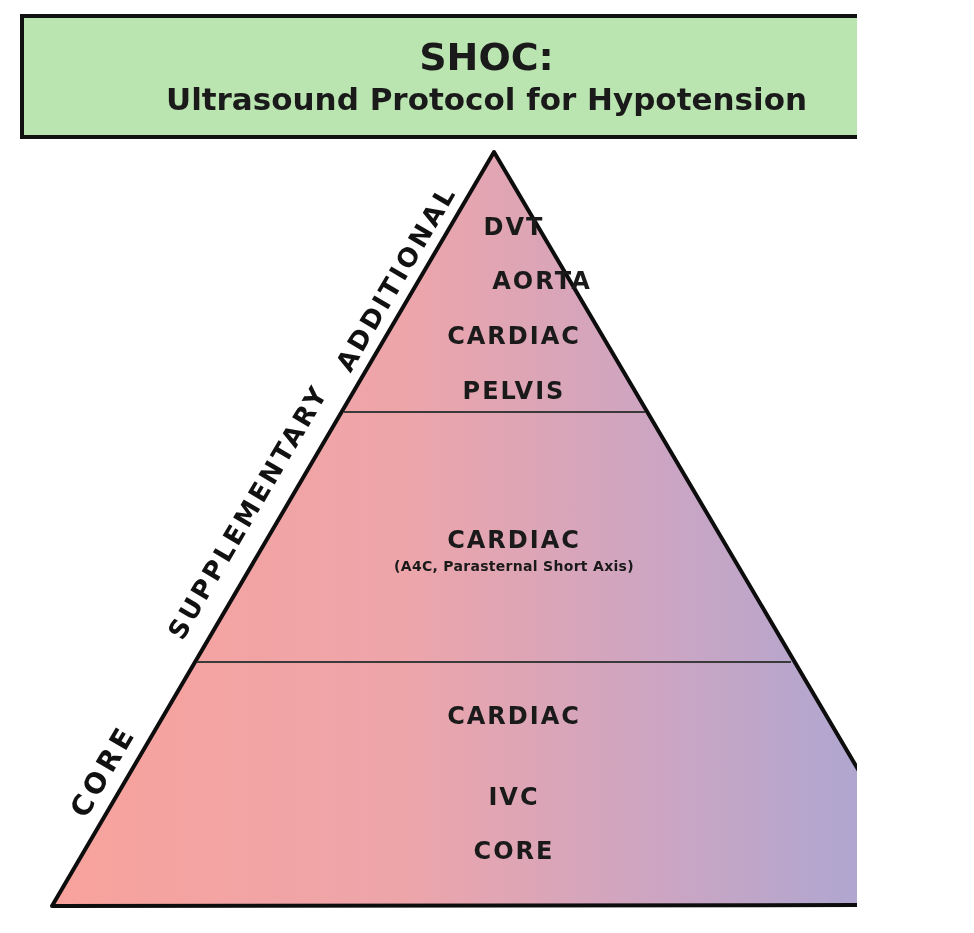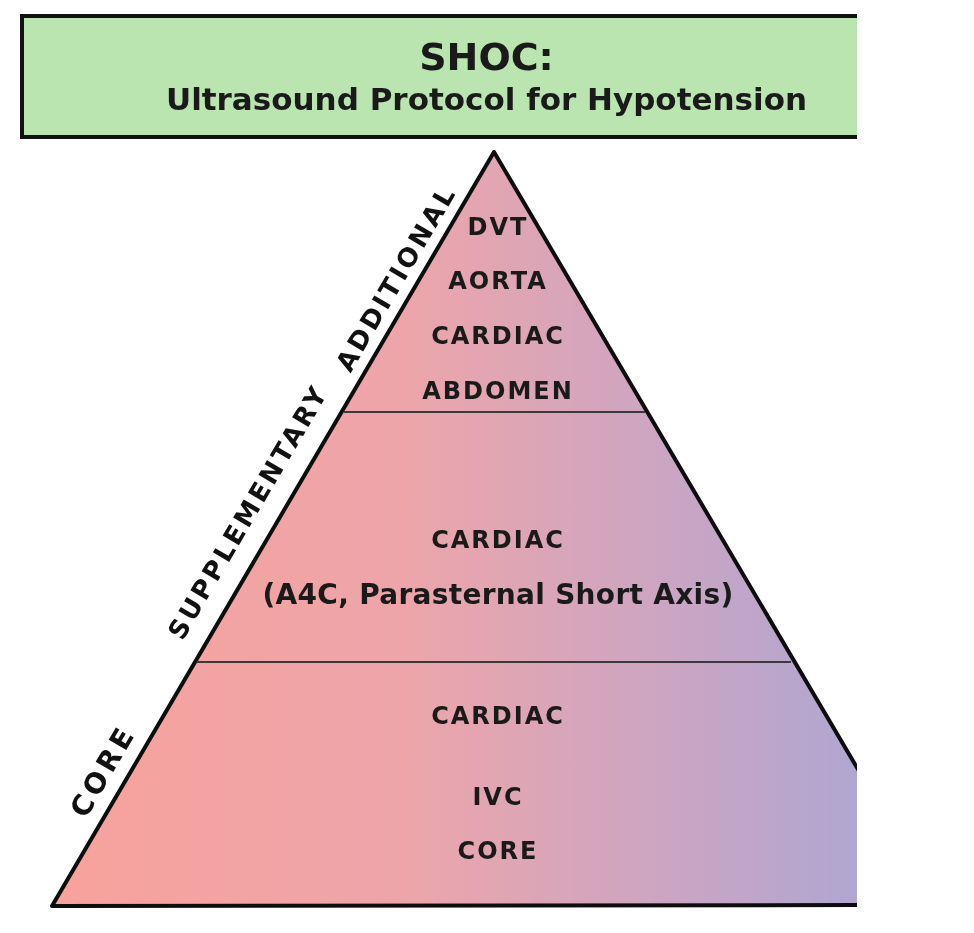--- a/index.html
+++ b/index.html
@@ -9,25 +9,25 @@
   }
   .title-box{
     position:absolute;left:20px;top:14px;width:933px;height:125px;box-sizing:border-box;
     background:#bae5b0;border:4px solid #111111;
     display:flex;flex-direction:column;align-items:center;justify-content:center;gap:4px;
   }
   .title-line1{font-size:38px;font-weight:bold;line-height:1.1;}
   .title-line2{font-size:31px;font-weight:bold;line-height:1.1;}
   .pyramid-svg{position:absolute;left:0;top:0;}
   .tier-item{
-    position:absolute;left:498px;transform:translate(-50%,-50%);
+    position:absolute;left:514px;transform:translate(-50%,-50%);
     font-weight:bold;white-space:nowrap;color:#1a1a1a;
   }
   .tier-item.caps{font-size:24px;letter-spacing:2px;}
-  .tier-item.detail{font-size:28px;letter-spacing:0.3px;margin-top:28px;}
+  .tier-item.detail{font-size:14px;letter-spacing:0.3px;}
   .side-label{
     position:absolute;transform:translate(-50%,-50%) rotate(-59.6deg);
     font-weight:bold;font-size:26px;letter-spacing:3px;white-space:nowrap;color:#111111;
   }
   .side-label.core{font-size:28px;letter-spacing:4px;}
 </style>
 </head>
 <body>
 
 <div class="canvas">
@@ -49,23 +49,23 @@
     <polygon points="494,152 938,905 52,906" fill="url(#pyrGrad)" stroke-width="4" stroke-linejoin="round" stroke="#0d0d0d"></polygon>
     <line x1="344" y1="412" x2="645" y2="412" stroke-width="2" stroke="#3a3a3a"></line>
     <line x1="197" y1="662" x2="791" y2="662" stroke-width="2" stroke="#3a3a3a"></line>
   </svg>
 
   <div class="side-label" style="left:396px;top:278px;">ADDITIONAL</div>
   <div class="side-label" style="left:248px;top:512px;">SUPPLEMENTARY</div>
   <div class="side-label core" style="left:103px;top:771px;">CORE</div>
 
   <div class="tier-item caps" style="top:227px;">DVT</div>
-  <div class="tier-item caps" style="top:281px;">AORTA</div>
+  <div class="tier-item caps" style="top:281px;margin-left:28px;">AORTA</div>
   <div class="tier-item caps" style="top:336px;">CARDIAC</div>
-  <div class="tier-item caps" style="top:391px;">ABDOMEN</div>
+  <div class="tier-item caps" style="top:391px;">PELVIS</div>
 
   <div class="tier-item caps" style="top:540px;">CARDIAC</div>
   <div class="tier-item detail" style="top:566px;">(A4C, Parasternal Short Axis)</div>
 
   <div class="tier-item caps" style="top:716px;">CARDIAC</div>
   <div class="tier-item caps" style="top:797px;">IVC</div>
   <div class="tier-item caps" style="top:851px;">CORE</div>
 
 </div>
 

